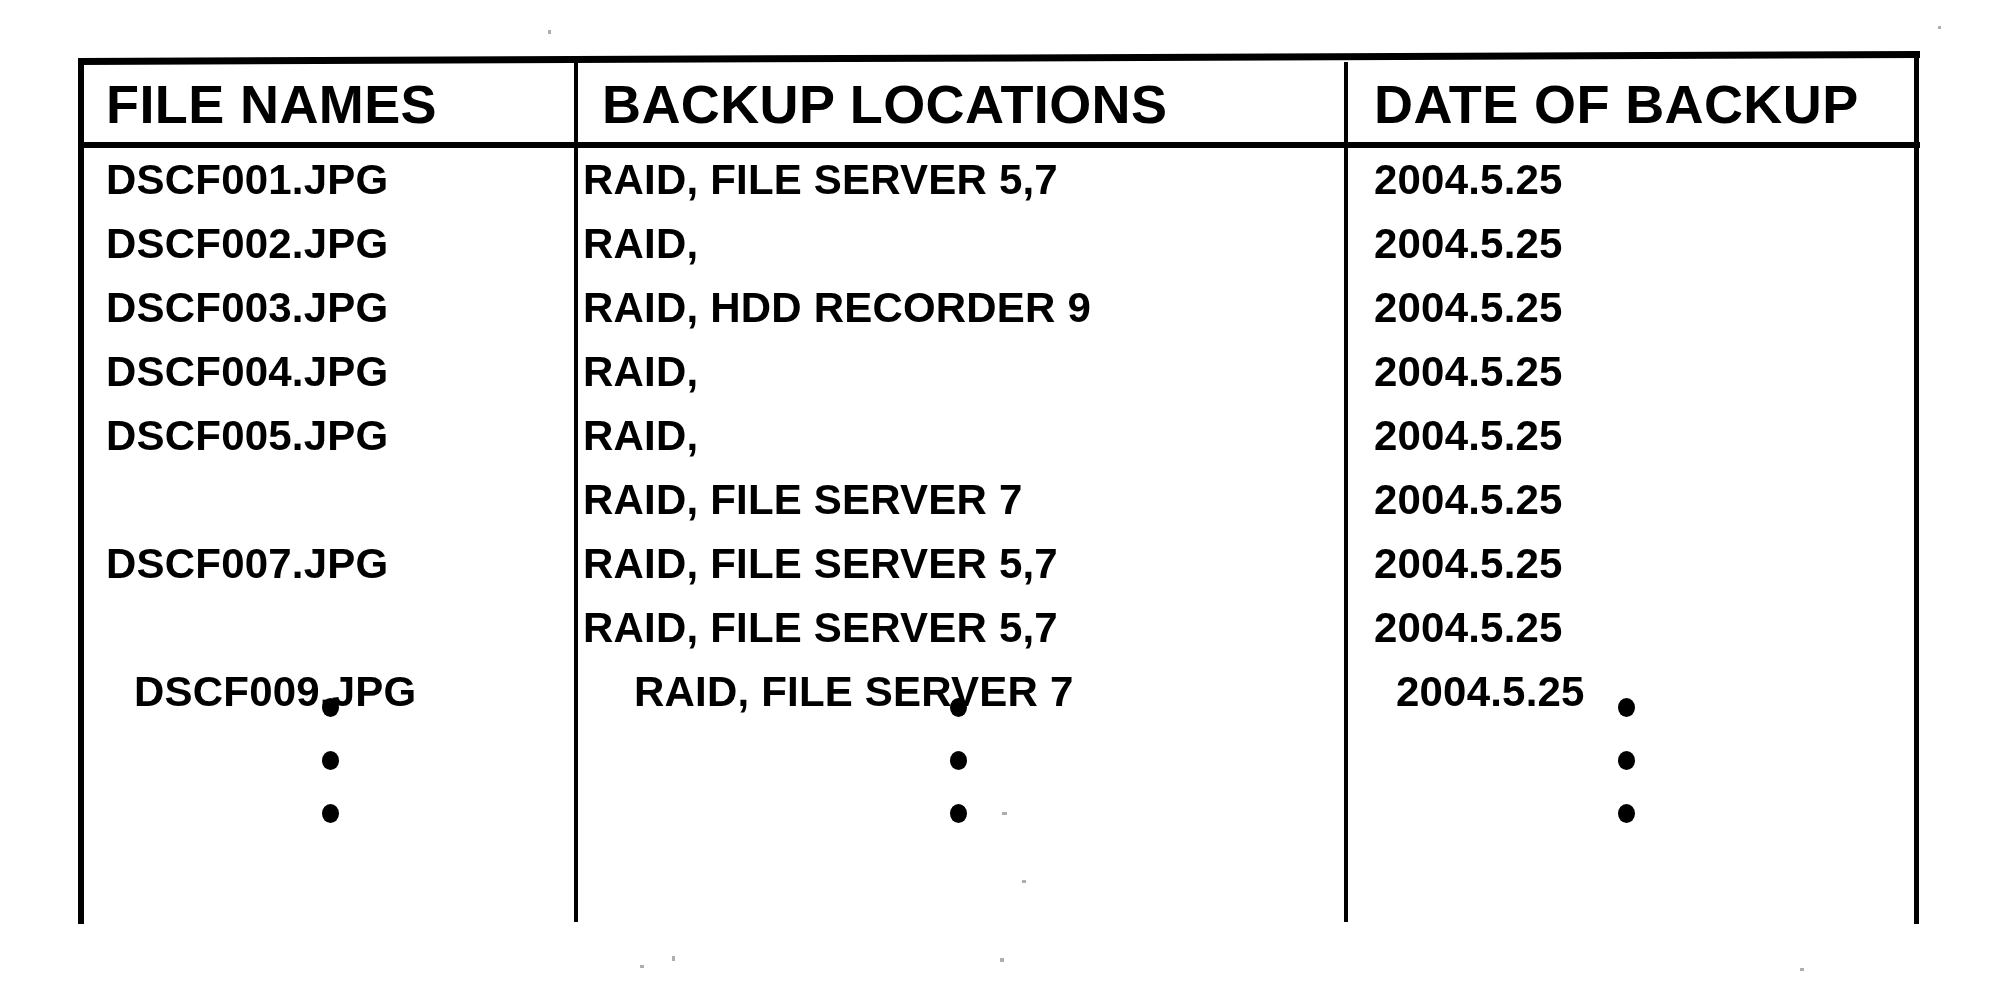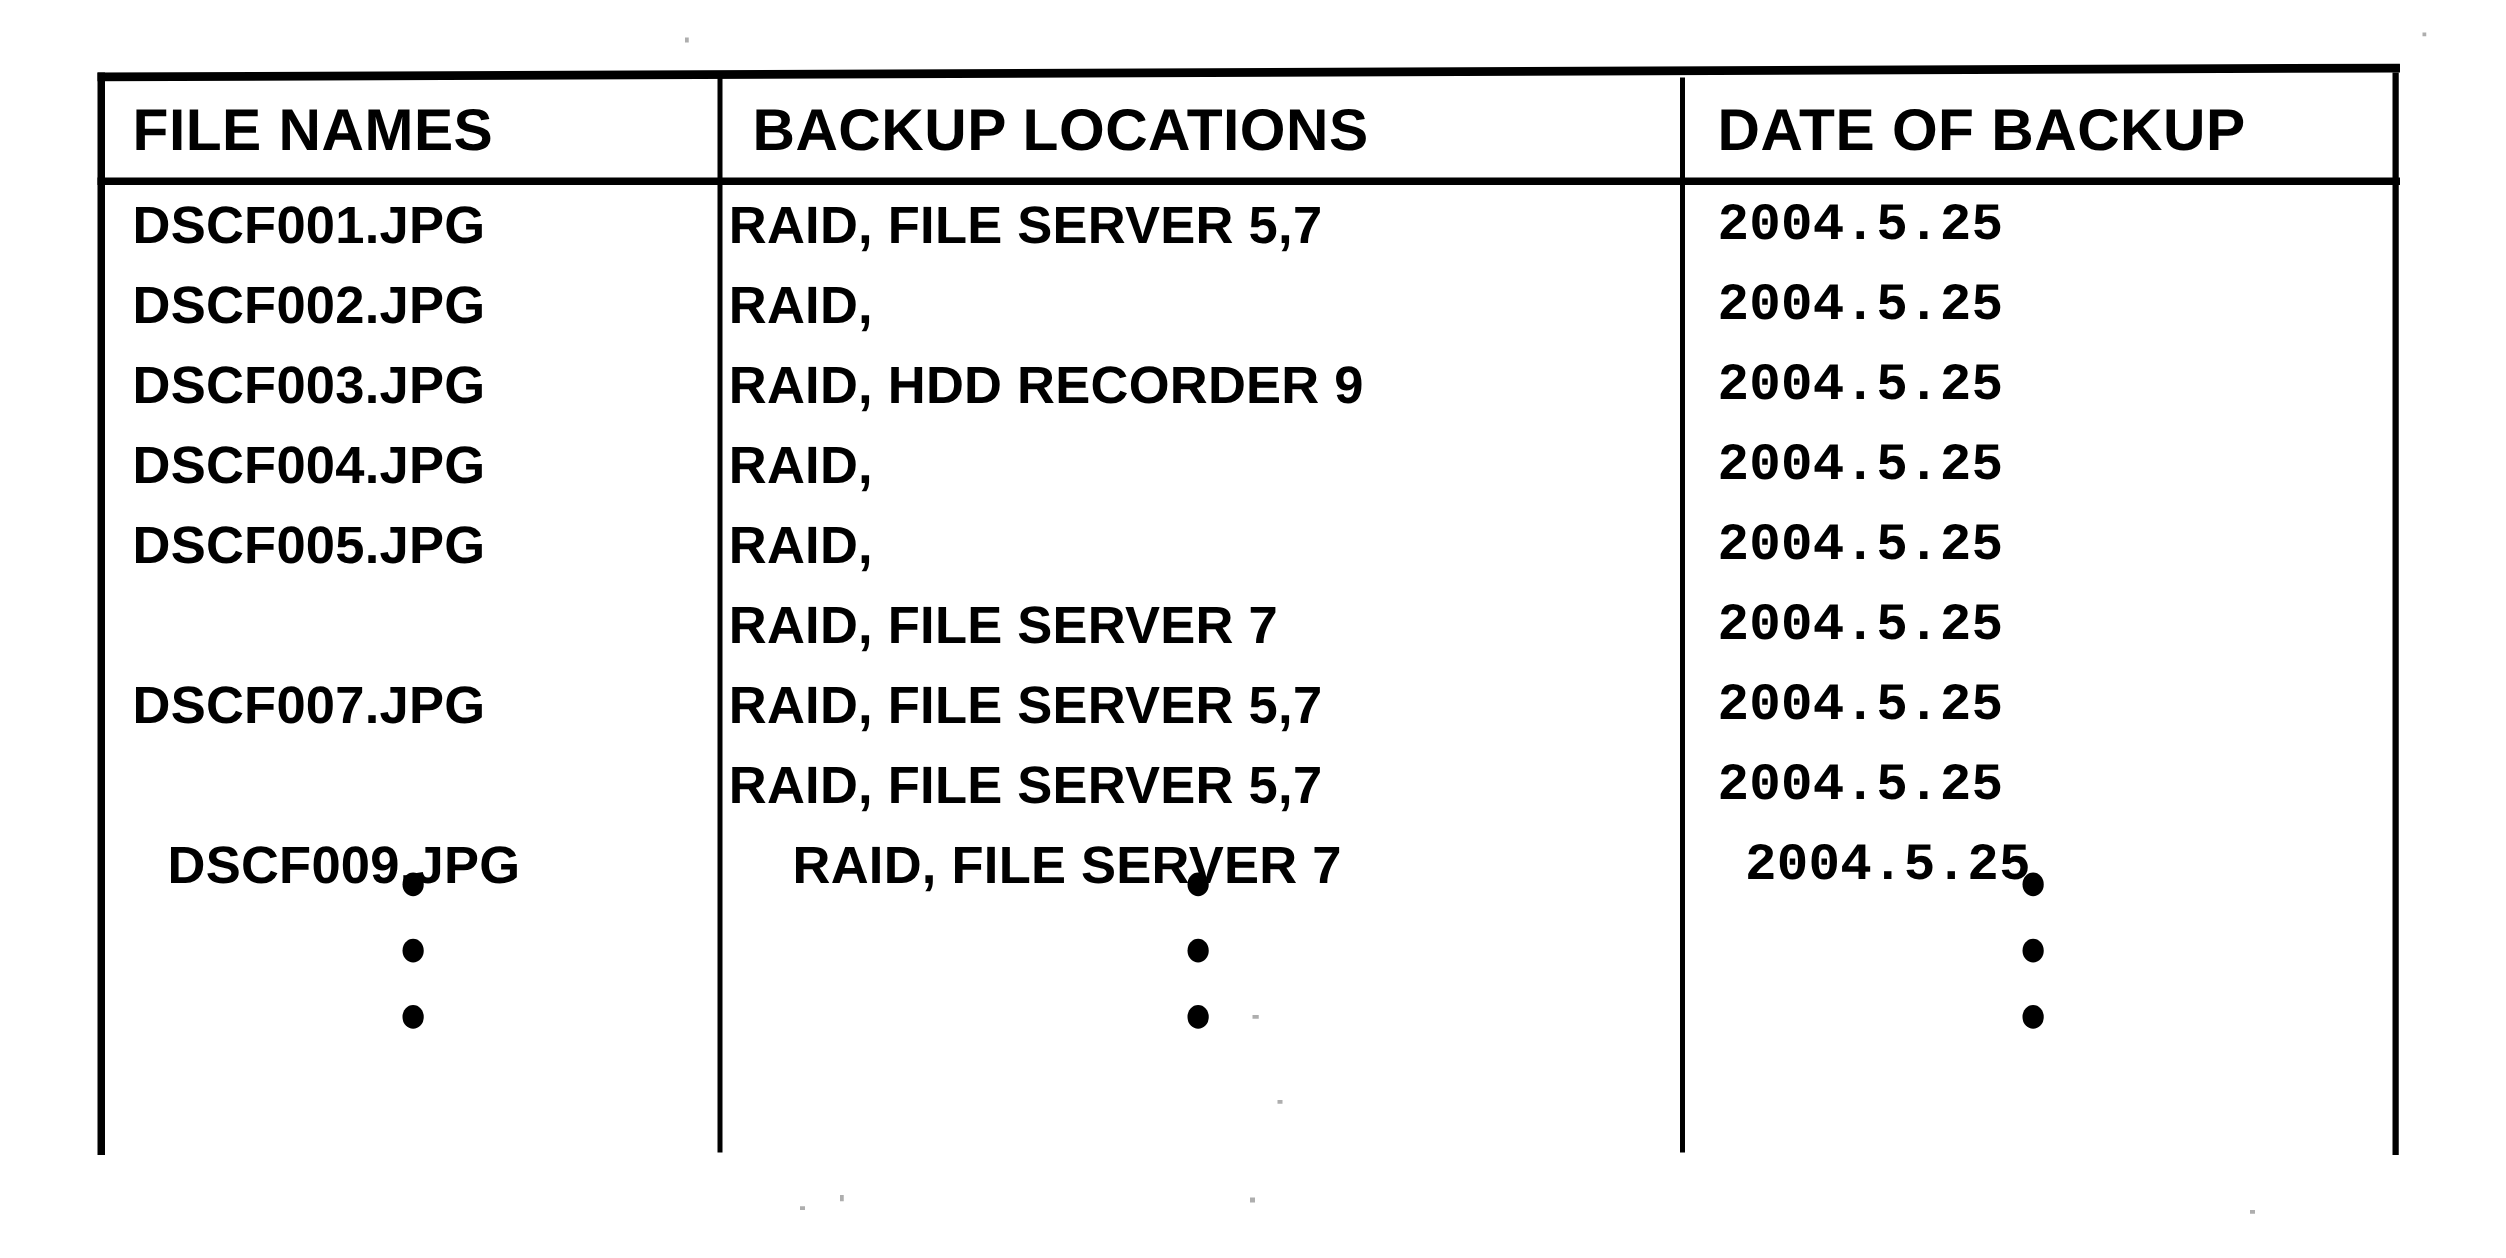--- a/index.html
+++ b/index.html
@@ -85,21 +85,21 @@
     top: 7px;
     width: 1842px;
     height: 77px;
   }
   .header-cell {
     position: absolute;
     top: 0;
     height: 77px;
     display: flex;
     align-items: center;
-    font-size: 47px;
+    font-size: 54px;
     font-weight: bold;
     letter-spacing: 0.4px;
     white-space: nowrap;
   }
   .header-cell.h1 { left: 28px;   width: 460px; }
   .header-cell.h2 { left: 524px;  width: 735px; }
   .header-cell.h3 { left: 1296px; width: 540px; }
 
   
   .body-area {
@@ -120,21 +120,21 @@
     height: 64px;
     display: flex;
     align-items: center;
     font-size: 42px;
     font-weight: bold;
     letter-spacing: 0.2px;
     white-space: nowrap;
   }
   .cell.c-file  { left: 28px;   width: 460px; }
   .cell.c-loc   { left: 505px;  width: 735px; }
-  .cell.c-date  { left: 1296px; width: 540px; font-family: Liberation Mono, monospace; }
+  .cell.c-date  { left: 1296px; width: 540px; }
 
   
   .data-row.indented .cell.c-file { left: 56px; }
   .data-row.indented .cell.c-loc  { left: 556px; }
   .data-row.indented .cell.c-date { left: 1318px; }
 
   
   .ellipsis-area {
     position: absolute;
     left: 0;

